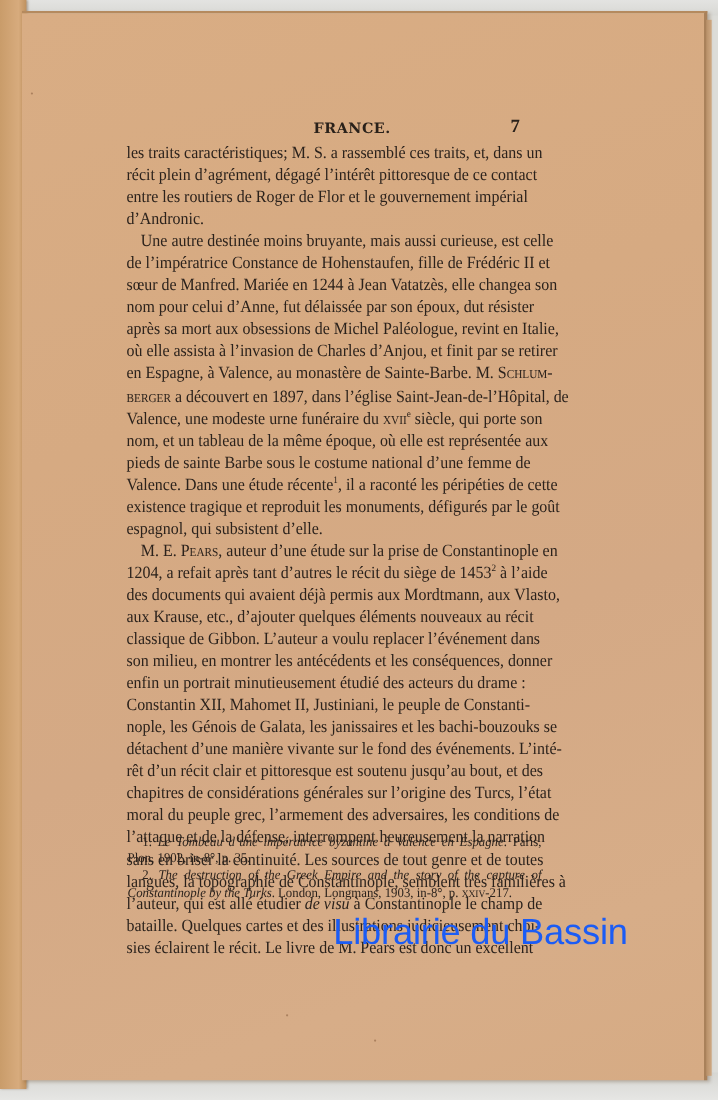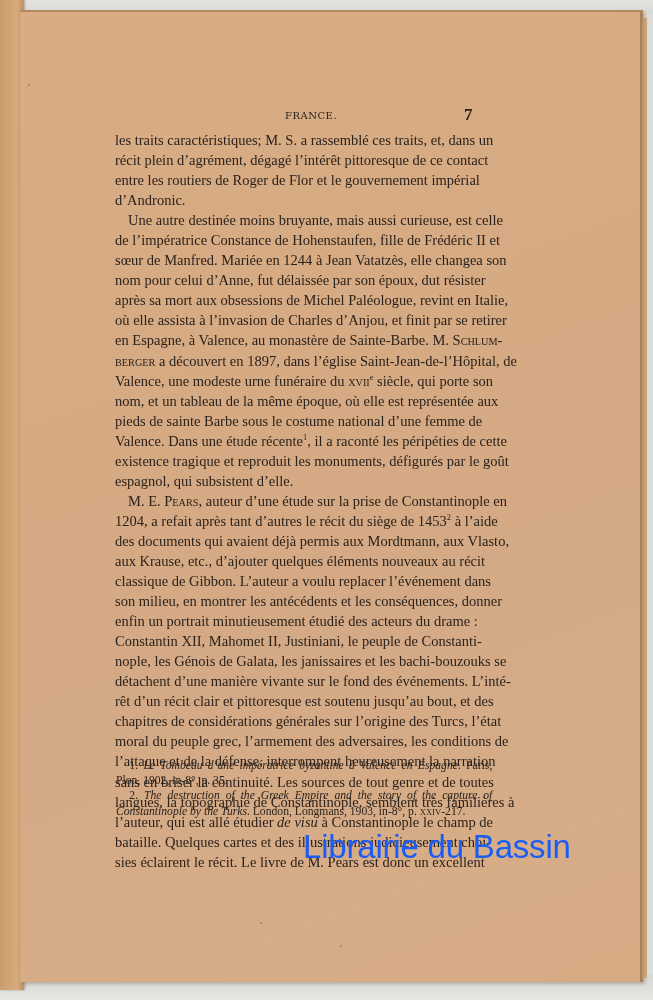--- a/index.html
+++ b/index.html
@@ -30,22 +30,22 @@
   }
   .page-edge-right {
     position: absolute; right: -7px; top: 6px; width: 5px; height: 960px;
     background: linear-gradient(90deg, #b89068, #cfa983);
   }
   .running-head {
     position: absolute; left: 0; top: 105px; width: 653px; height: 20px;
   }
   .running-head .title {
     position: absolute; left: 285px; top: 5px;
-    font-family: "DejaVu Serif", serif; font-weight: normal;
-    font-size: 10px; letter-spacing: 0.5px; color: #2a211a;
+    font-family: "DejaVu Serif", serif; font-weight: bold;
+    font-size: 13px; letter-spacing: 0.5px; color: #2a211a;
   }
   .running-head .folio {
     position: absolute; left: 464px; top: 0px;
     font-family: "Liberation Serif", serif; font-weight: bold;
     font-size: 17px; color: #2a211a;
   }
   .body-text {
     position: absolute; left: 115px; top: 130px; width: 352px;
     font-family: "Liberation Serif", serif;
     font-size: 15.6px; line-height: 20.05px; color: #2b221c;

